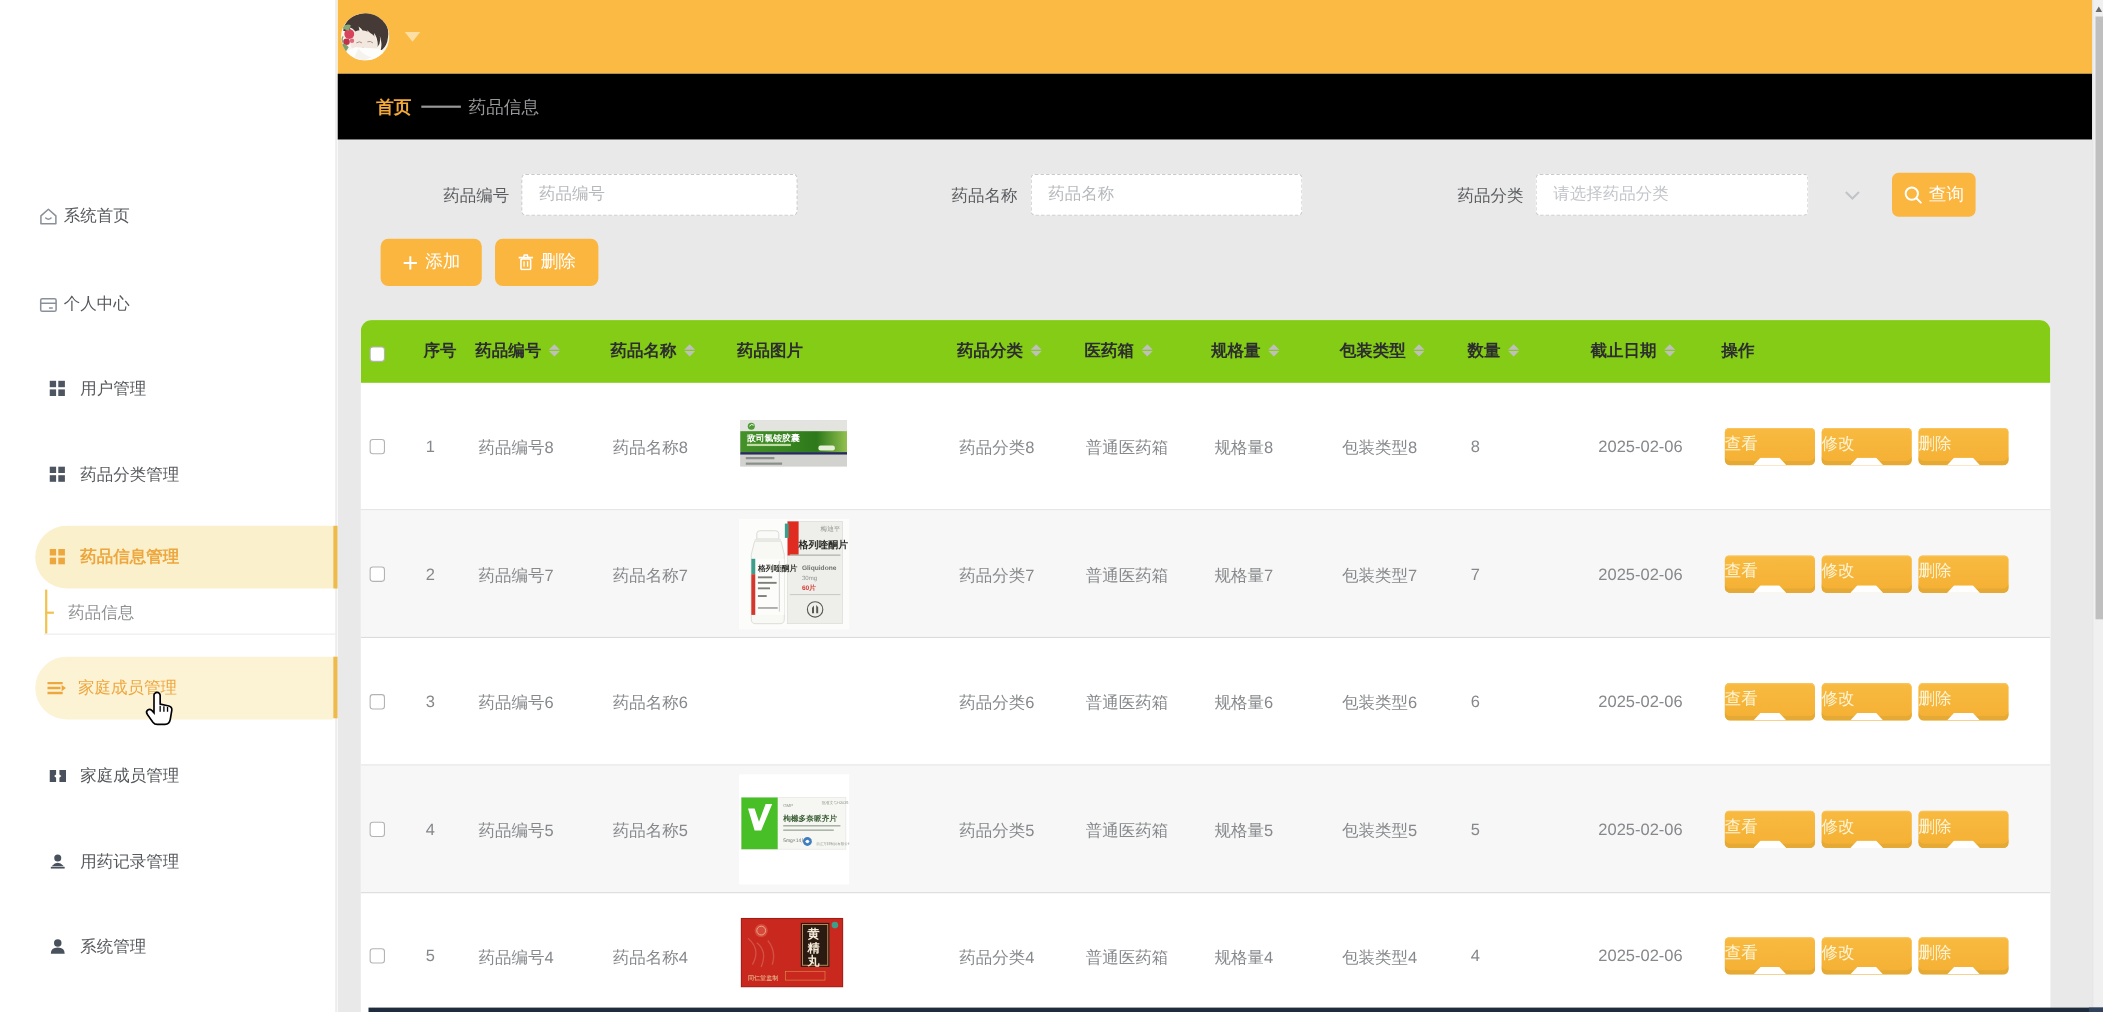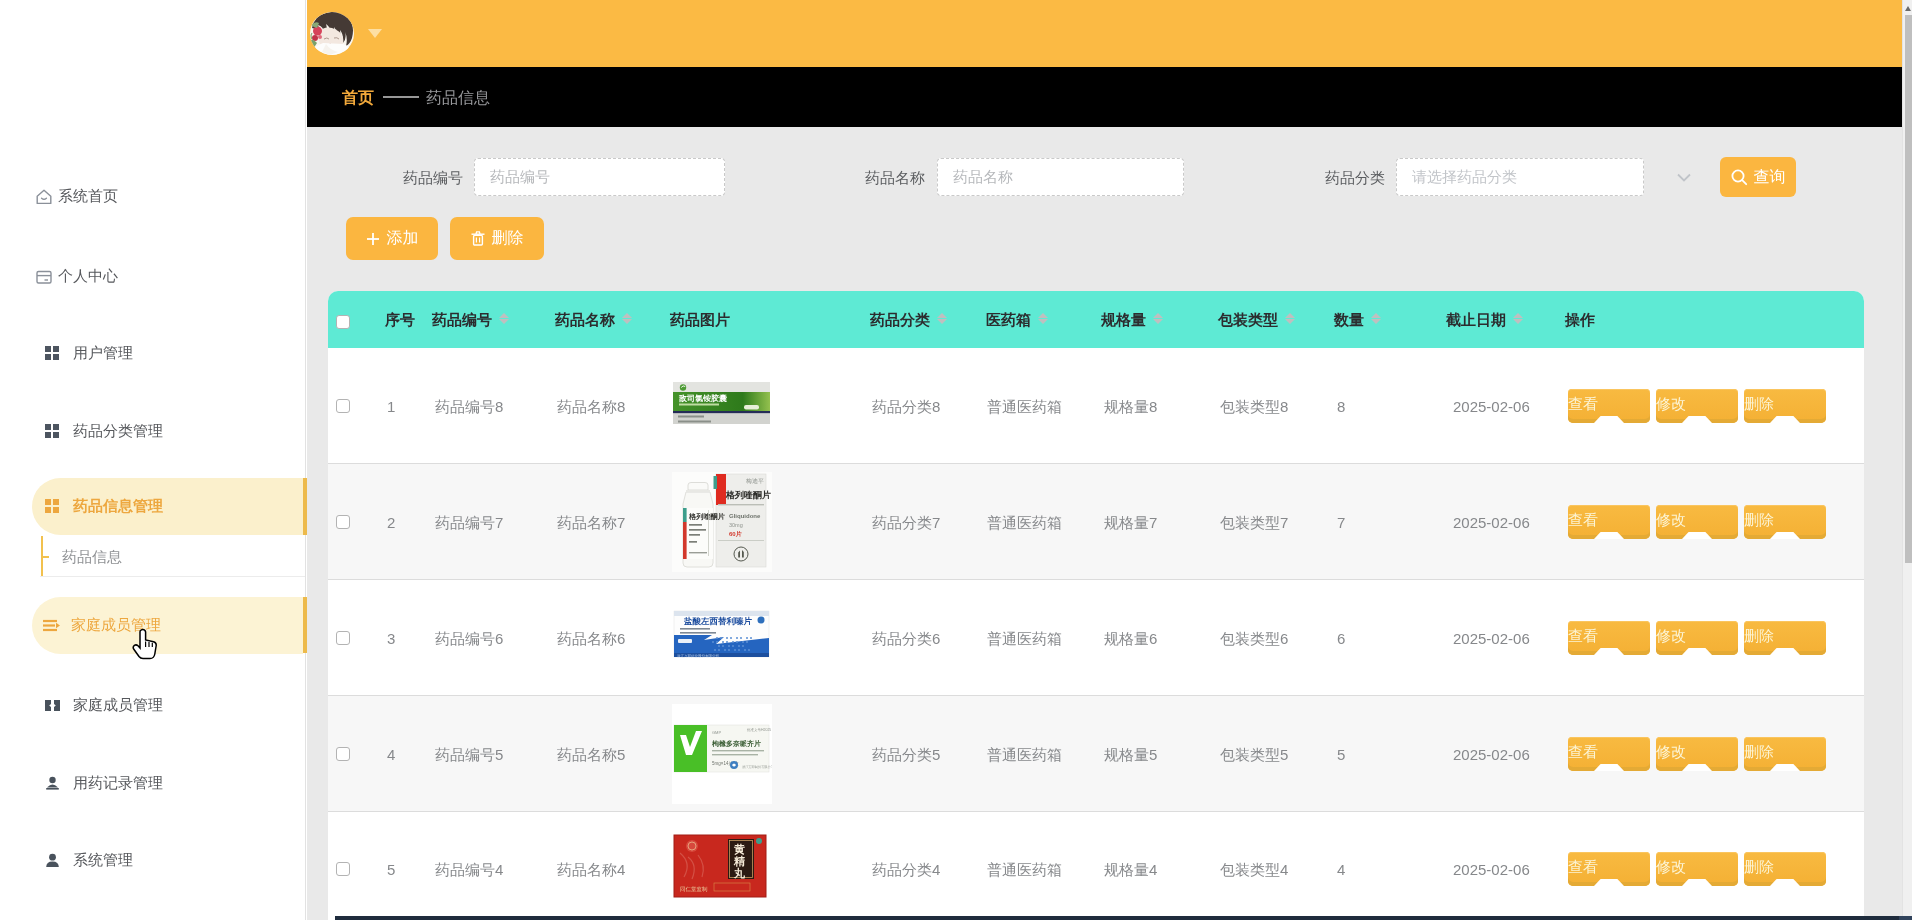--- a/index.html
+++ b/index.html
@@ -28,21 +28,21 @@
 
 
 #content { left:307px; top:127px; width:1595px; height:793px; background:#E9E9E9; }
 
 .flabel { position:absolute; font-size:15px; color:#5A5C5F; }
 .finput { position:absolute; height:38px; background:#fff; border:1px dashed #C9C9C9; border-radius:4px; font-size:15px; color:#B6B8BB; line-height:36px; padding-left:15px; }
 .obtn { position:absolute; background:#FBB640; border-radius:4px; color:#fff; font-size:15px; display:flex; align-items:center; justify-content:center; }
 
 
 #card { left:328px; top:291px; width:1536px; height:629px; background:#fff; border-radius:10px 10px 0 0; overflow:hidden; }
-#thead { position:absolute; left:0; top:0; width:1536px; height:57px; background:#5eead4; }
+#thead { position:absolute; left:0; top:0; width:1536px; height:57px; background:#84cc16; }
 .th { position:absolute; top:0; height:57px; line-height:57px; font-weight:bold; font-size:15px; color:#2C2D2F; white-space:nowrap; }
 .row { position:absolute; left:0; width:1536px; height:116px; }
 .row.alt { background:#F7F7F7; }
 .sep { position:absolute; left:0; width:1536px; height:1px; background:#DCDCDC; }
 .cell { position:absolute; font-size:15px; color:#86888B; white-space:nowrap; }
 .cb { position:absolute; width:14px; height:14px; background:#fff; border:1px solid #B3B3B3; border-radius:3px; }
 .imgbox { position:absolute; width:100px; height:100px; background:#fff; }
 
 
 .sc { position:absolute; width:0; height:0; border-left:5px solid transparent; border-right:5px solid transparent; }
@@ -340,33 +340,20 @@
   <div class="abtn" style="left:1240px; top:41px;">查看<i class="notch"></i></div>
   <div class="abtn" style="left:1328px; top:41px;">修改<i class="notch"></i></div>
   <div class="abtn" style="left:1416px; top:41px;">删除<i class="notch"></i></div>
 </div>
 <div class="sep" style="top:288px;"></div>
 <div class="row" style="top:289px; height:116px;">
   <div class="cb" style="left:8px; top:51px;"></div>
   <div class="cell" style="left:59px; top:50px;">3</div>
   <div class="cell" style="left:107px; top:50px;">药品编号6</div>
   <div class="cell" style="left:229px; top:50px;">药品名称6</div>
-  <div class="imgbox" style="left:344px; top:4px;"><svg width="100" height="100" viewBox="0 0 100 100">
-<rect x="2" y="27" width="95" height="46" fill="#FDFDFD" stroke="#E2E2E2" stroke-width="0.5"></rect>
-<rect x="2" y="27" width="95" height="5" fill="#DCE4EE"></rect>
-<circle cx="89" cy="36" r="3.5" fill="#2E6FBC"></circle>
-<text x="12" y="40" font-size="8.5" fill="#1F4FA0" font-family="Liberation Sans" font-weight="bold">盐酸左西替利嗪片</text>
-<rect x="8" y="44" width="30" height="1.6" fill="#7E8894"></rect>
-<rect x="8" y="48" width="36" height="1.6" fill="#7E8894"></rect>
-<path d="M2 51 L40 51 L32 56 L52 53 L44 60 L97 54 L97 73 L2 73 Z" fill="#2565C0"></path>
-<path d="M44 54 l6 0 m4 0 l6 0 m4 0 l6 0 m4 0 l6 0 M40 58 l6 0 m4 0 l6 0 m4 0 l6 0 m4 0 l6 0 M46 62 l6 0 m4 0 l6 0 m4 0 l6 0 M42 66 l6 0 m4 0 l6 0 m4 0 l6 0 m4 0 l6 0" stroke="#5B8FD4" stroke-width="1.6" stroke-dasharray="2 2"></path>
-<rect x="6" y="55" width="14" height="4" rx="1" fill="#EAF0F8"></rect>
-<rect x="2" y="69" width="95" height="4" fill="#1D4F9E"></rect>
-<text x="5" y="72.5" font-size="3.5" fill="#BFD2EA" font-family="Liberation Sans">浙江万邦药业股份有限公司</text>
-</svg></div>
   <div class="cell" style="left:544px; top:50px;">药品分类6</div>
   <div class="cell" style="left:659px; top:50px;">普通医药箱</div>
   <div class="cell" style="left:776px; top:50px;">规格量6</div>
   <div class="cell" style="left:892px; top:50px;">包装类型6</div>
   <div class="cell" style="left:1009px; top:50px;">6</div>
   <div class="cell" style="left:1125px; top:50px;">2025-02-06</div>
   <div class="abtn" style="left:1240px; top:41px;">查看<i class="notch"></i></div>
   <div class="abtn" style="left:1328px; top:41px;">修改<i class="notch"></i></div>
   <div class="abtn" style="left:1416px; top:41px;">删除<i class="notch"></i></div>
 </div>

